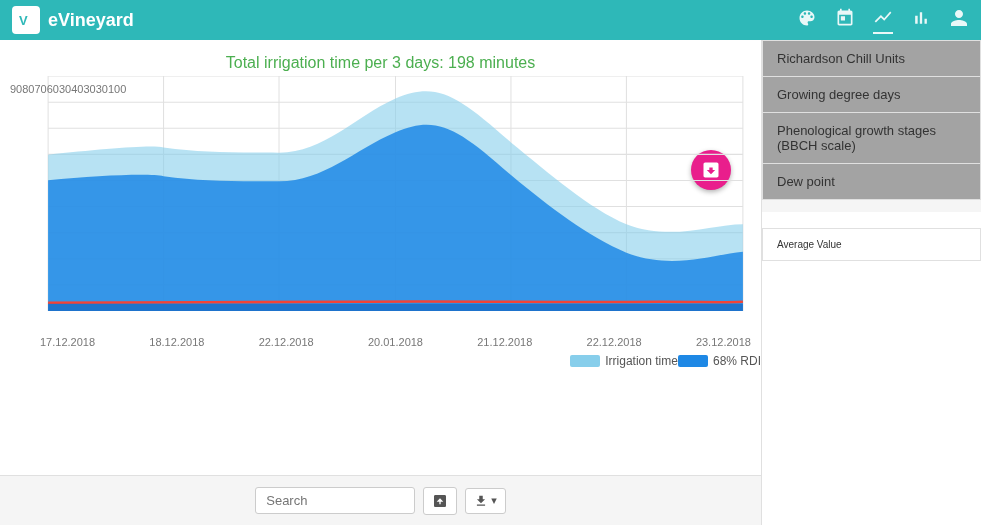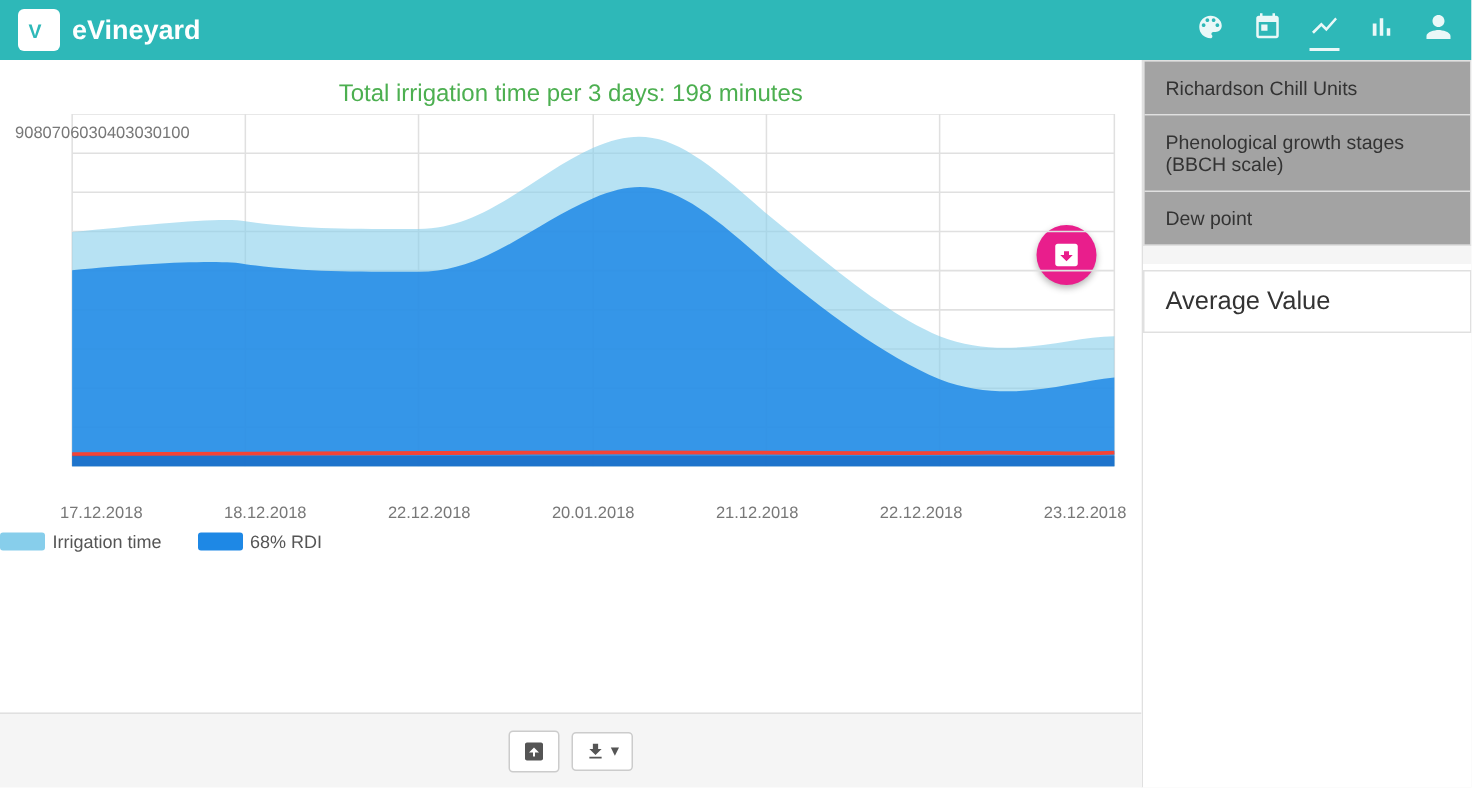--- a/index.html
+++ b/index.html
@@ -69,23 +69,23 @@
     .chart-title {
       color: #4caf50;
       font-size: 16px;
       text-align: center;
       padding: 14px 0 4px 0;
       font-weight: normal;
     }
 
     .chart-legend {
       display: flex;
-      justify-content: flex-start;
-      align-items: center;
-      gap: 24px;
+      justify-content: flex-end;
+      align-items: center;
+      gap: 0;
       margin-top: 6px;
       font-size: 12px;
       color: #555;
     }
     .legend-item {
       display: flex;
       align-items: center;
       gap: 5px;
     }
     .legend-color {
@@ -155,24 +155,24 @@
       border-bottom: none;
     }
 
     .sidebar-divider {
       height: 12px;
       background: #f5f5f5;
     }
 
     .sidebar-item-avg {
       padding: 10px 14px;
-      font-size: 17px;
+      font-size: 10px;
       color: #333;
       border: 1px solid #e0e0e0;
-      margin-top: 4px;
+      margin-top: 16px;
       cursor: pointer;
       background: white;
     }
 
     
     .export-btn {
       position: absolute;
       top: 110px;
       right: 30px;
       width: 40px;
@@ -333,37 +333,39 @@
         <div class="legend-color" style="background:#87CEEB;"></div>
         <span>Irrigation time</span>
       </div>
       <div class="legend-item">
         <div class="legend-color" style="background:#1e88e5;"></div>
         <span>68% RDI</span>
       </div>
     </div>
 
     <div class="bottom-toolbar">
+      <input class="search-input" type="text" placeholder="Search" style="">
       <button class="toolbar-btn" title="Export table">
         <svg width="16" height="16" viewBox="0 0 24 24" fill="#555">
             <path d="M19 3H5c-1.1 0-2 .9-2 2v14c0 1.1.9 2 2 2h14c1.1 0 2-.9 2-2V5c0-1.1-.9-2-2-2zm-2 10h-4v4h-2v-4H7l5-5 5 5z"></path>
           </svg>
       </button>
       <button class="toolbar-btn" title="Download">
         <svg width="14" height="14" viewBox="0 0 24 24" fill="#555">
             <path d="M19 9h-4V3H9v6H5l7 7 7-7zM5 18v2h14v-2H5z"></path>
           </svg>
         <span style="font-size:11px; color:#555;">▾</span>
       </button>
     </div>
   </div>
 
   <div class="sidebar">
     <div class="sidebar-menu">
       <div class="sidebar-item">Richardson Chill Units</div>
+      <div class="sidebar-item">Growing degree days</div>
       <div class="sidebar-item">Phenological growth stages (BBCH scale)</div>
       <div class="sidebar-item">Dew point</div>
     </div>
     <div class="sidebar-divider"></div>
     <div class="sidebar-item-avg">Average Value</div>
   </div>
 
 </div>
 
 </body></html>

